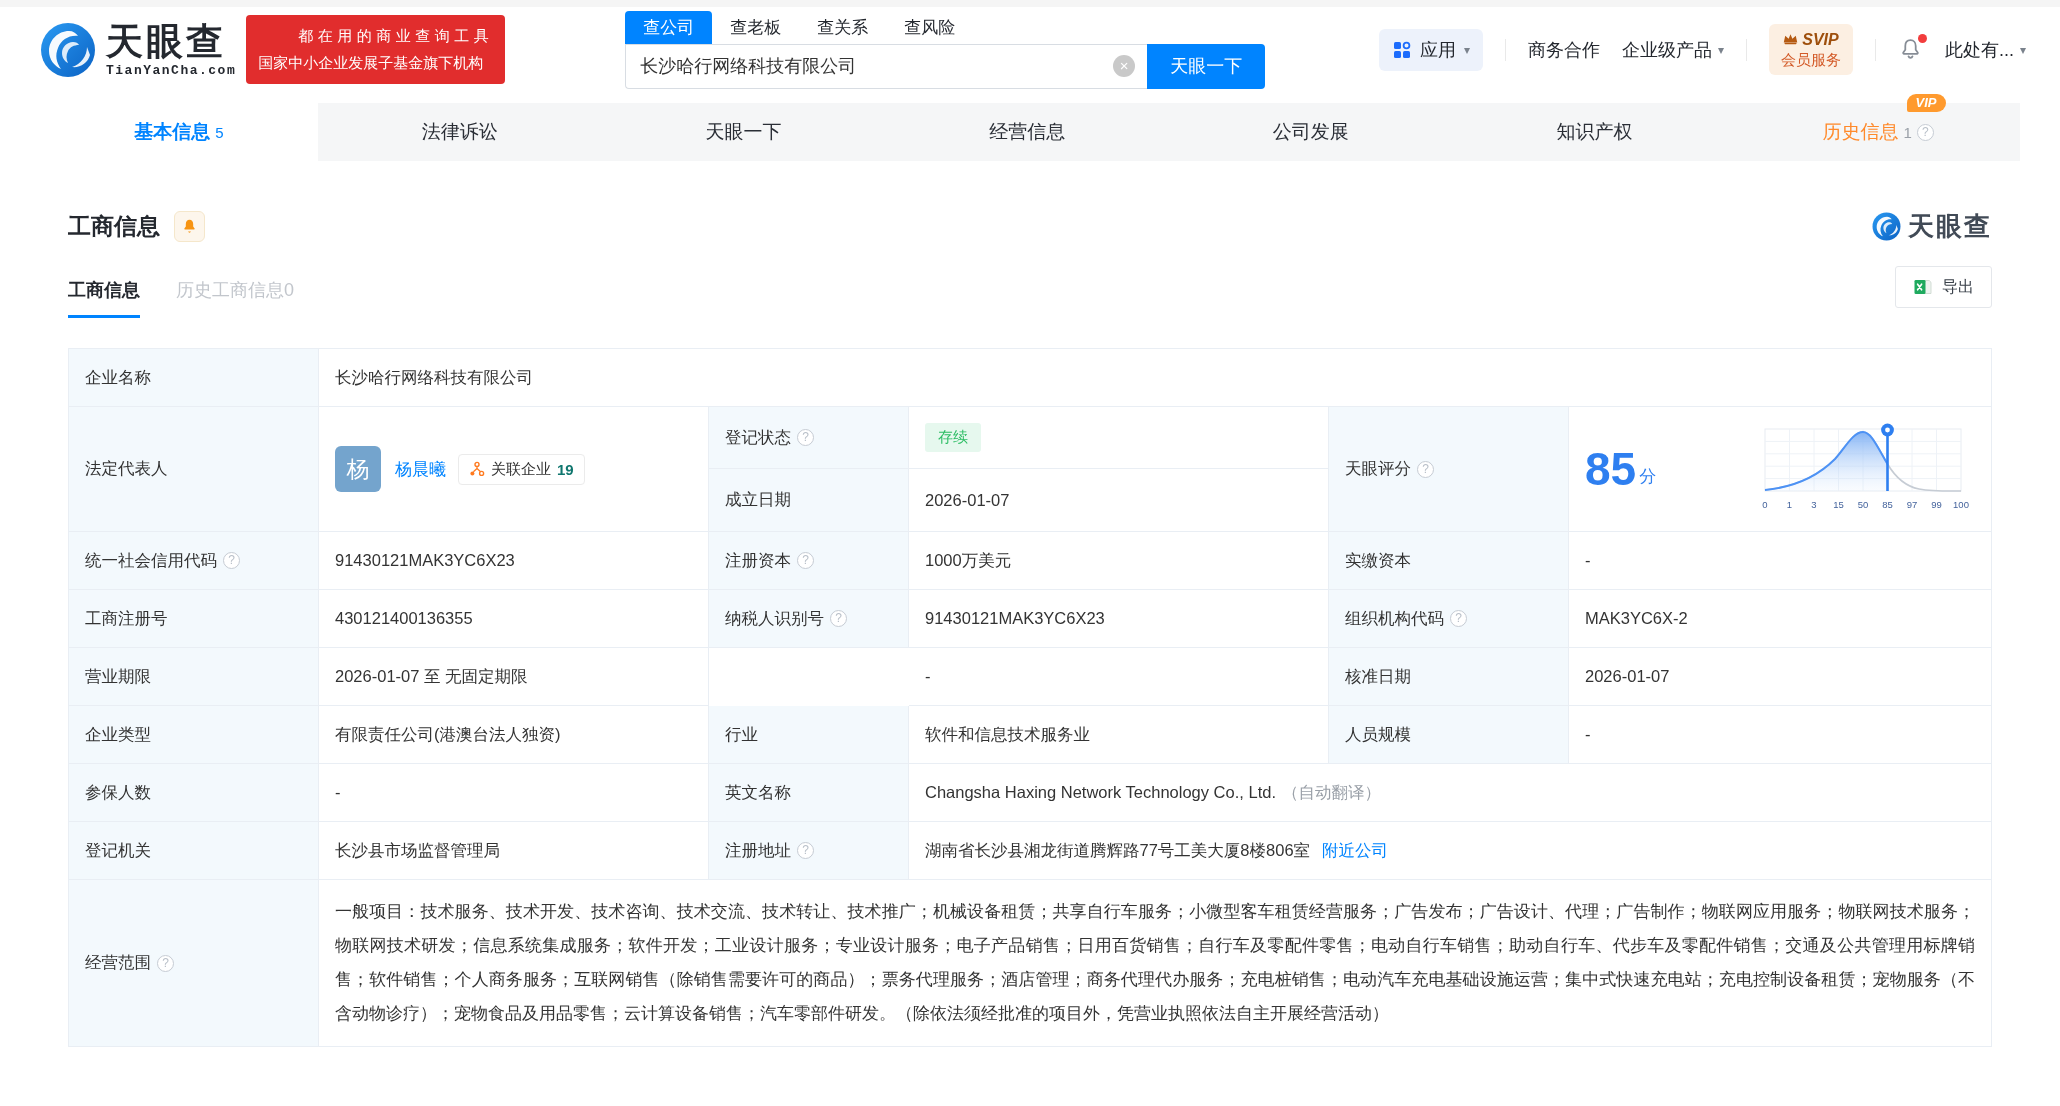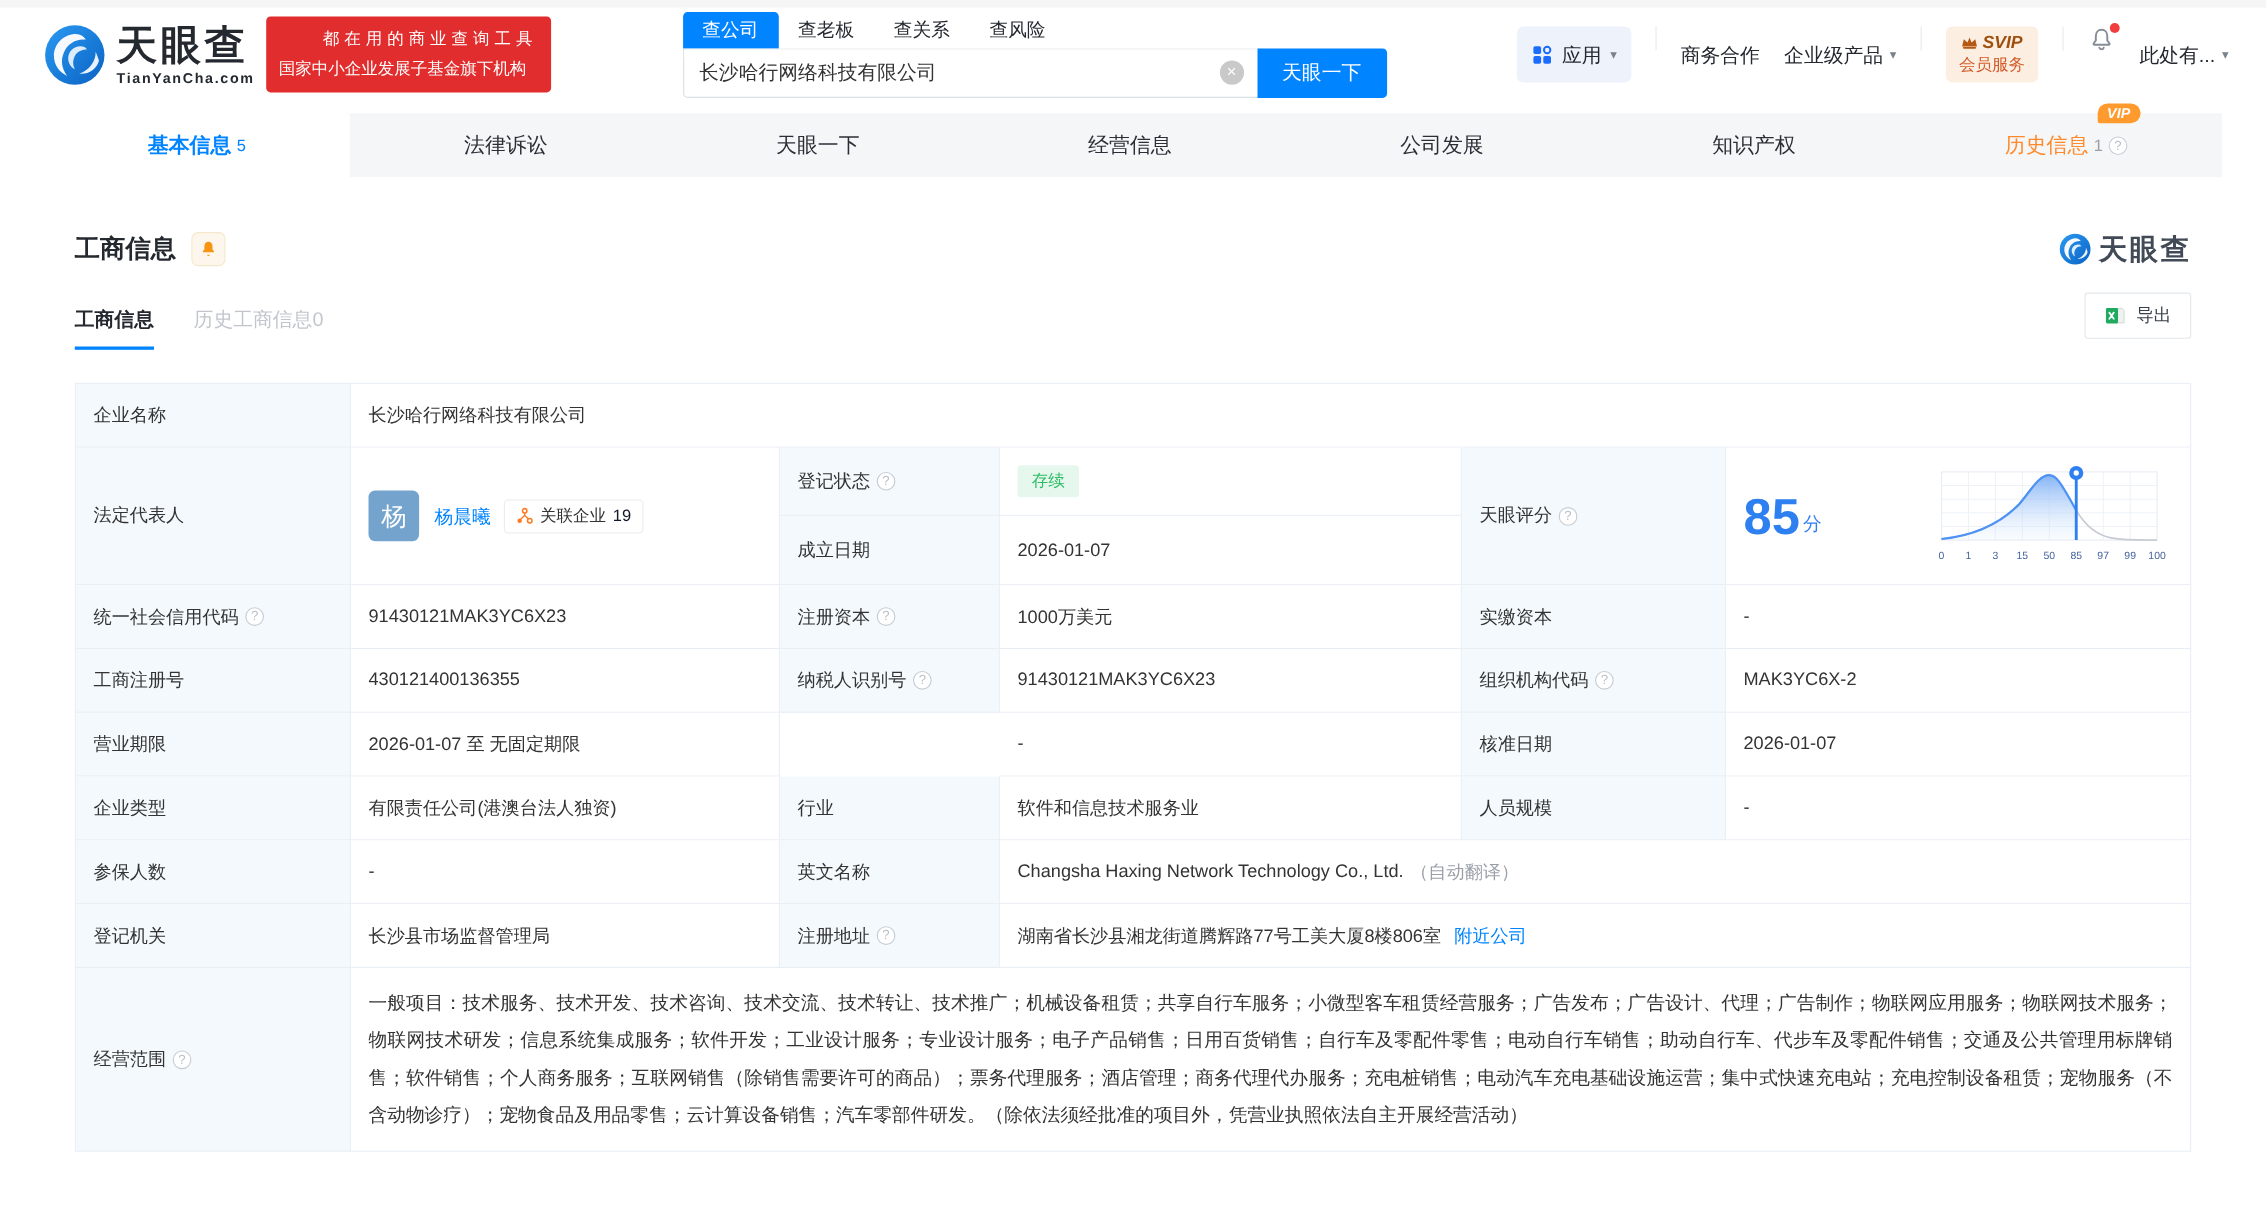--- a/index.html
+++ b/index.html
@@ -5,38 +5,38 @@
   * { box-sizing: border-box; margin: 0; padding: 0; }
   html,body { width:2060px; height:1106px; overflow:hidden; background:#fff;
     font-family:"Liberation Sans","DejaVu Sans",sans-serif; color:#333; }
   .top-strip { height:7px; background:#f5f5f5; }
 
   
   .header { height:85px; display:flex; align-items:center; padding:0 34px 0 40px; background:#fff; }
   .logo { display:flex; align-items:center; gap:10px; cursor:pointer; }
   .logo-texts { display:flex; flex-direction:column; line-height:1; }
   .logo-name { font-size:37px; font-weight:bold; color:#24282f; letter-spacing:3px; }
-  .logo-domain { font-size:13px; font-weight:bold; color:#24282f; letter-spacing:1.5px; margin-top:4px; }
+  .logo-domain { font-size:13px; font-weight:bold; color:#24282f; letter-spacing:1.5px; margin-top:4px;font-family:Liberation Mono, monospace; }
   .slogan { margin-left:10px; background:#e12d2d; color:#fff; border-radius:4px; padding:8px 12px;
     font-size:15px; line-height:1.75; white-space:nowrap; }
   .slogan .l1 { letter-spacing:4.5px;margin-left:40px; }
   .search-wrap { margin-left:120px; width:640px; }
   .search-tabs { display:flex; align-items:flex-end; height:33px; }
   .search-tab { padding:0 18px; height:33px; line-height:33px; font-size:17px; color:#24282f; cursor:pointer; }
   .search-tab.active { background:#0084ff; color:#fff; border-radius:4px 4px 0 0; }
   .search-row { display:flex; height:45px; }
   .search-field { flex:1; position:relative; border:1px solid #d8dde3; border-right:none;
     border-radius:0 0 0 4px; display:flex; align-items:center; background:#fff; }
   .search-field input { border:none; outline:none; width:100%; font-size:18px; color:#333;
     padding:0 46px 0 14px; background:transparent; font-family:inherit; }
   .clear-btn { position:absolute; right:12px; width:22px; height:22px; border-radius:50%;
     background:#c9c9c9; color:#fff; font-size:15px; line-height:22px; text-align:center; cursor:pointer; }
   .search-btn { width:118px; background:#0084ff; color:#ffffff; font-size:18px; border:none;
     border-radius:0 4px 4px 0; cursor:pointer; font-family:inherit; }
-  .top-nav { margin-left:auto; display:flex; gap:22px; font-size:18px; color:#24282f; }
+  .top-nav { margin-left:auto; display:flex; align-items:center; gap:22px; font-size:18px; color:#24282f; }
   .apps-btn { background:#edf2fb; border-radius:6px; padding:9px 13px; display:flex; align-items:center;
     gap:8px; cursor:pointer; }
   .caret { font-size:12px; color:#7a828c; }
   .vdiv { width:1px; height:22px; background:#e9e9e9; }
   .nav-link { cursor:pointer; display:flex; align-items:center; gap:6px; white-space:nowrap; }
   .svip { background:#fcefe2; border-radius:6px; padding:5px 12px; text-align:center; line-height:1.35; cursor:pointer; }
   .svip .s1 { color:#9e4f0d; font-weight:bold; font-style:italic; font-size:16px;
     display:flex; align-items:center; gap:4px; justify-content:center; }
   .svip .s2 { color:#d35a28; font-size:15px; }
   .bell-wrap { position:relative; cursor:pointer; display:flex; }
@@ -80,21 +80,21 @@
   .cell { border-right:1px solid #e9eef4; border-bottom:1px solid #e9eef4; display:flex;
     align-items:center; padding:0 16px; font-size:16.5px; color:#333; background:#fff; }
   .lbl { background:#f3f9fd; gap:6px; }
   .scope-val { display:block; padding:15px 16px; line-height:34px; font-size:17px; text-align:justify; }
   .green-badge { background:#e6f8ee; color:#2dbd64; font-size:15px; padding:5px 13px; border-radius:3px; }
   .avatar { width:46px; height:46px; border-radius:6px; background:#74a4cd; color:#fff; font-size:23px;
     display:flex; align-items:center; justify-content:center; flex:none; }
   .rep-name { color:#0084ff; font-size:17px; margin-left:14px; cursor:pointer; }
   .rel-chip { margin-left:12px; border:1px solid #ebebeb; border-radius:4px; padding:5px 10px;
     display:flex; align-items:center; gap:6px; font-size:15px; color:#333; cursor:pointer; background:#fff; }
-  .rel-count { color:#0f172a; }
+  .rel-count { color:#0f766e;font-weight:bold; }
   .blue-link { color:#0084ff; cursor:pointer; white-space:nowrap; }
   .note { color:#9aa0a8; margin-left:6px; }
   .score-num { font-size:46px; font-weight:bold; color:#2e7ff0; line-height:1; }
   .score-unit { font-size:17px; color:#2e7ff0; margin:14px 0 0 3px; }
   .score-chart { margin-left:auto; margin-right:4px; }
   .addr-val { gap:12px; }
 </style>
 </head>
 <body>
 

